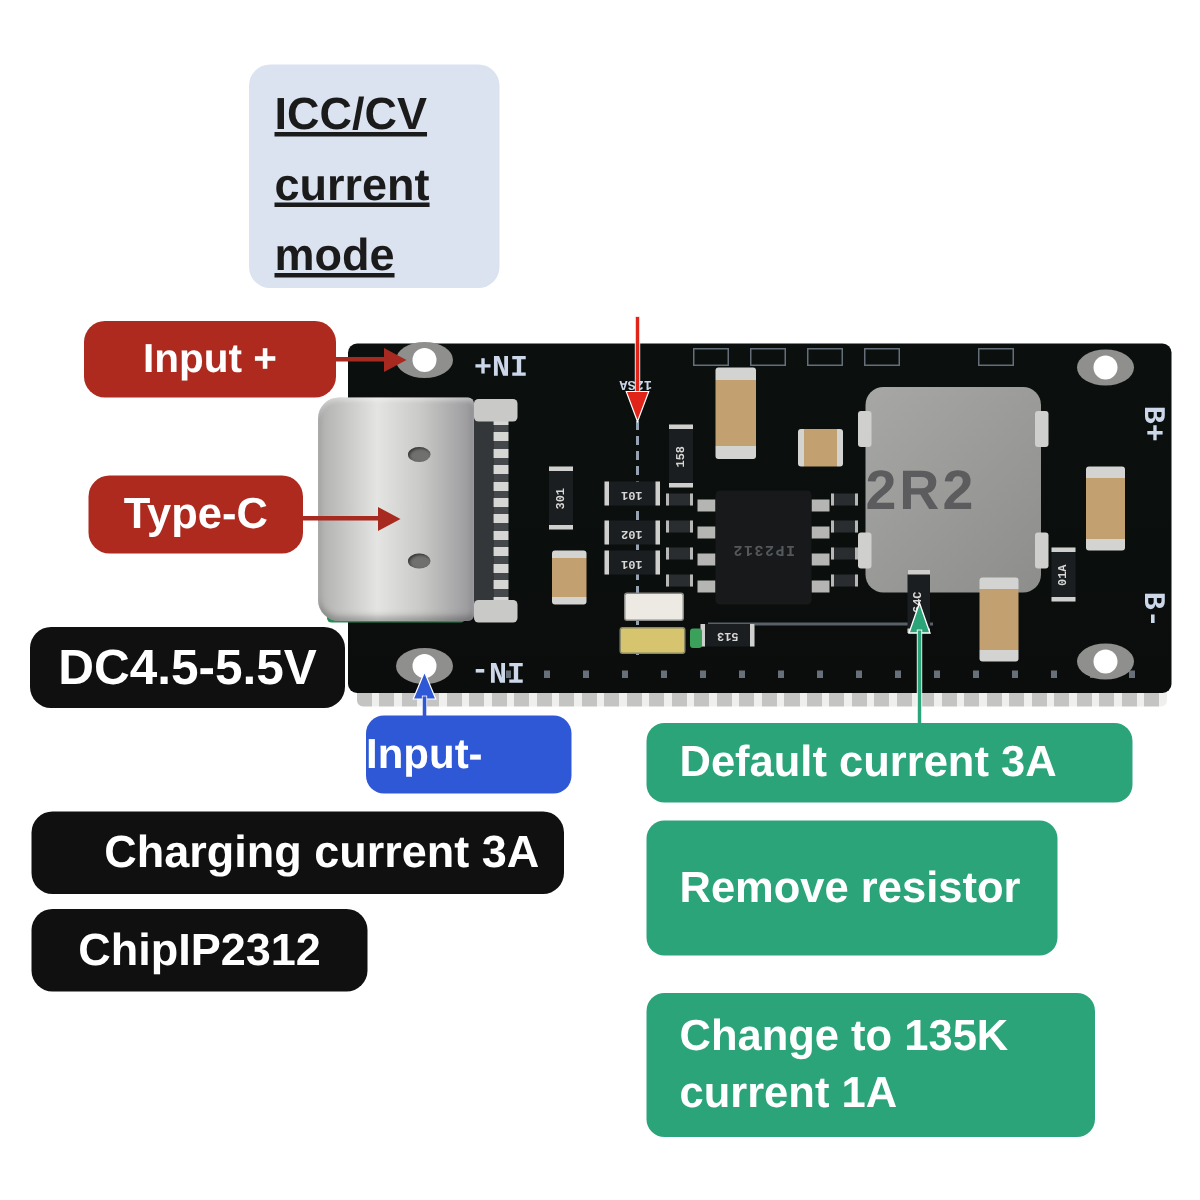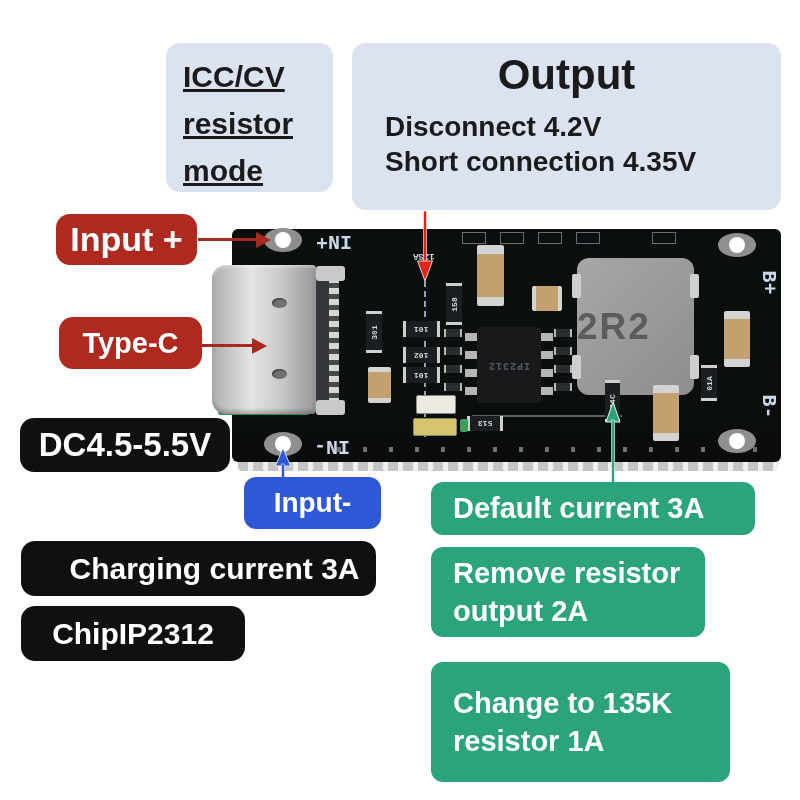--- a/index.html
+++ b/index.html
@@ -4,36 +4,36 @@
 <style>
   html,body{margin:0;padding:0;background:#ffffff;}
   #canvas{position:relative;width:800px;height:800px;background:#ffffff;overflow:hidden;
           font-family:"Liberation Sans",sans-serif;font-weight:700;}
 
   
   .callout{position:absolute;box-sizing:border-box;}
   .box-lightblue{background:#dbe3f0;border-radius:14px;color:#1b1b1b;}
   .box-red{background:#ae2a1f;border-radius:14px;color:#ffffff;display:flex;align-items:center;justify-content:center;}
   .box-black{background:#101010;border-radius:14px;color:#ffffff;display:flex;align-items:center;justify-content:center;}
-  .box-blue{background:#2e58d5;border-radius:12px;color:#ffffff;display:flex;align-items:center;justify-content:center;}
+  .box-blue{background:#2e58d5;border-radius:12px;color:#ffffff;display:flex;align-items:center;justify-content:flex-start;}
   .box-green{background:#2ca47a;border-radius:12px;color:#ffffff;display:flex;flex-direction:column;justify-content:center;}
 
   #icc-box{left:166px;top:43px;width:167px;height:149px;padding:10px 0 0 17px;font-size:30px;line-height:47px;text-decoration:underline;}
   #output-box{left:352px;top:43px;width:429px;height:167px;}
   #output-title{text-align:center;font-size:42px;margin-top:8px;}
   #output-lines{margin-top:10px;padding-left:33px;font-size:28px;line-height:35px;}
-  #input-plus-box{left:56px;top:214px;width:141px;height:51px;font-size:34px;}
+  #input-plus-box{left:56px;top:214px;width:168px;height:51px;font-size:27px;}
   #type-c-box{left:59px;top:317px;width:143px;height:52px;font-size:29px;}
   #dc-box{left:20px;top:418px;width:210px;height:54px;font-size:33px;}
   #input-minus-box{left:244px;top:477px;width:137px;height:52px;font-size:28px;}
   #charging-box{left:21px;top:541px;width:355px;height:55px;font-size:30px;padding-left:32px;}
   #chipname-box{left:21px;top:606px;width:224px;height:55px;font-size:30px;}
   #default-box{left:431px;top:482px;width:324px;height:53px;padding-left:22px;font-size:29px;}
   #remove-box{left:431px;top:547px;width:274px;height:90px;padding-left:22px;font-size:29px;line-height:38px;}
-  #change-box{left:431px;top:662px;width:299px;height:120px;padding-left:22px;font-size:29px;line-height:38px;}
+  #change-box{left:431px;top:662px;width:299px;height:96px;padding-left:22px;font-size:29px;line-height:38px;}
 
   
   .hline{position:absolute;height:3px;background:#a8291f;}
   .harrowhead{position:absolute;width:0;height:0;border-top:8px solid transparent;border-bottom:8px solid transparent;border-left:15px solid #a8291f;}
   .svg-arrow{position:absolute;}
 
   
   #castellation{position:absolute;left:238px;top:456px;width:540px;height:15px;border-radius:4px;
     background:repeating-linear-gradient(90deg,#c4c4c2 0 10px,#efefed 10px 15px);}
   #pcb{position:absolute;left:232px;top:229px;width:549px;height:233px;background:linear-gradient(180deg,#0b100e,#0a0d0b);
@@ -210,31 +210,24 @@
     <rect x="8.5" y="18" width="3" height="16" fill="#2e58d5" stroke="#ffffff" stroke-width="0.5"></rect>
   </svg>
 
   <svg class="svg-arrow" style="left:603px;top:400px;" width="20" height="84">
     <polygon points="10,2 3,22 17,22" fill="#2ca47a" stroke="#ffffff" stroke-width="0.9"></polygon>
     <rect x="8.5" y="20" width="3" height="64" fill="#2ca47a" stroke="#ffffff" stroke-width="0.6"></rect>
   </svg>
 
   <div class="callout box-lightblue" id="icc-box">
     <div>ICC/CV</div>
-    <div>resistor</div>
+    <div>current</div>
     <div>mode</div>
   </div>
 
-  <div class="callout box-lightblue" id="output-box">
-    <div id="output-title">Output</div>
-    <div id="output-lines">
-      <div>Disconnect 4.2V</div>
-      <div>Short connection 4.35V</div>
-    </div>
-  </div>
 
   <div class="callout box-red" id="input-plus-box">
     <span>Input +</span>
   </div>
 
   <div class="callout box-red" id="type-c-box">
     <span>Type-C</span>
   </div>
 
   <div class="callout box-black" id="dc-box">
@@ -252,21 +245,20 @@
   <div class="callout box-black" id="chipname-box">
     <span>ChipIP2312</span>
   </div>
 
   <div class="callout box-green" id="default-box">
     <span>Default current 3A</span>
   </div>
 
   <div class="callout box-green" id="remove-box">
     <div>Remove resistor</div>
-    <div>output 2A</div>
   </div>
 
   <div class="callout box-green" id="change-box">
     <div>Change to 135K</div>
-    <div>resistor 1A</div>
+    <div>current 1A</div>
   </div>
 
 </div>
 
 </body></html>

